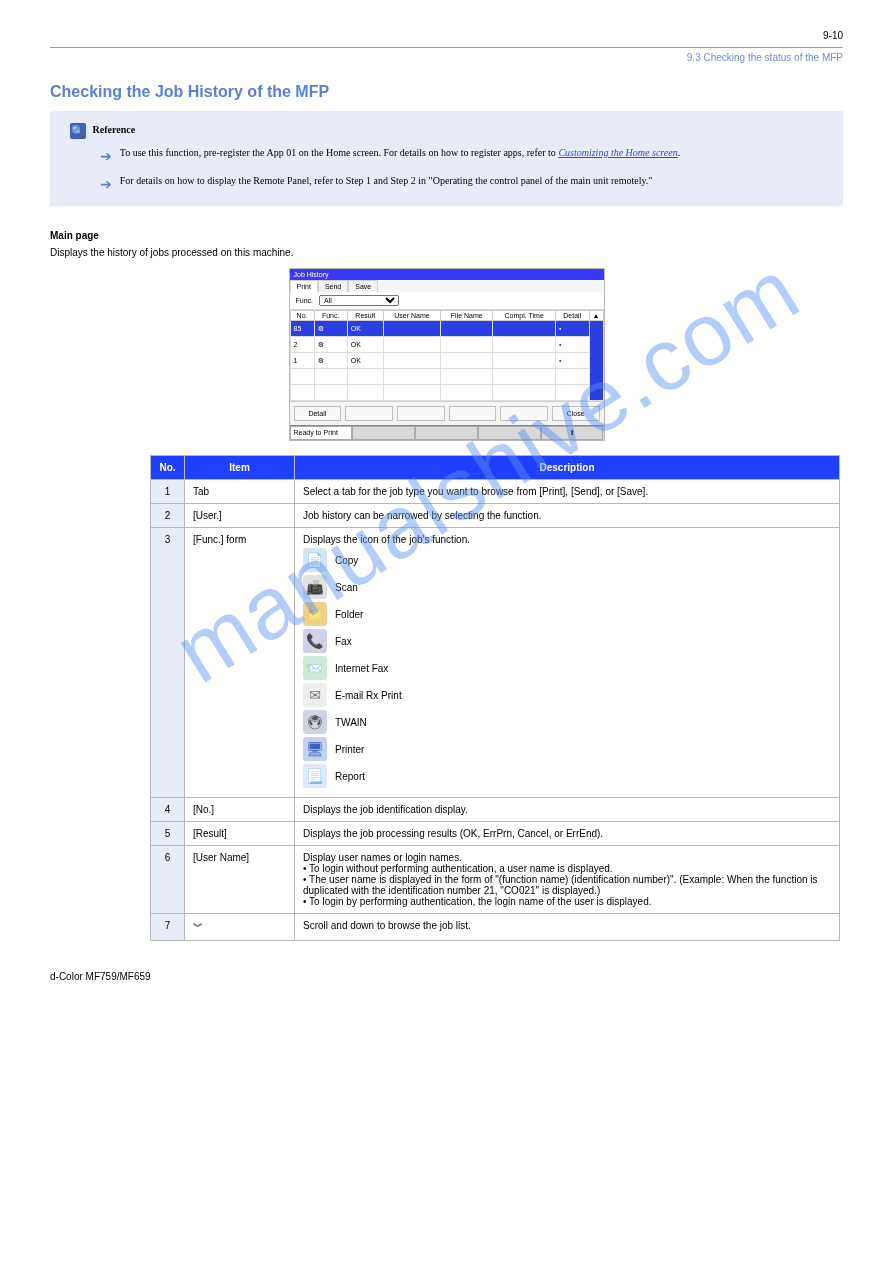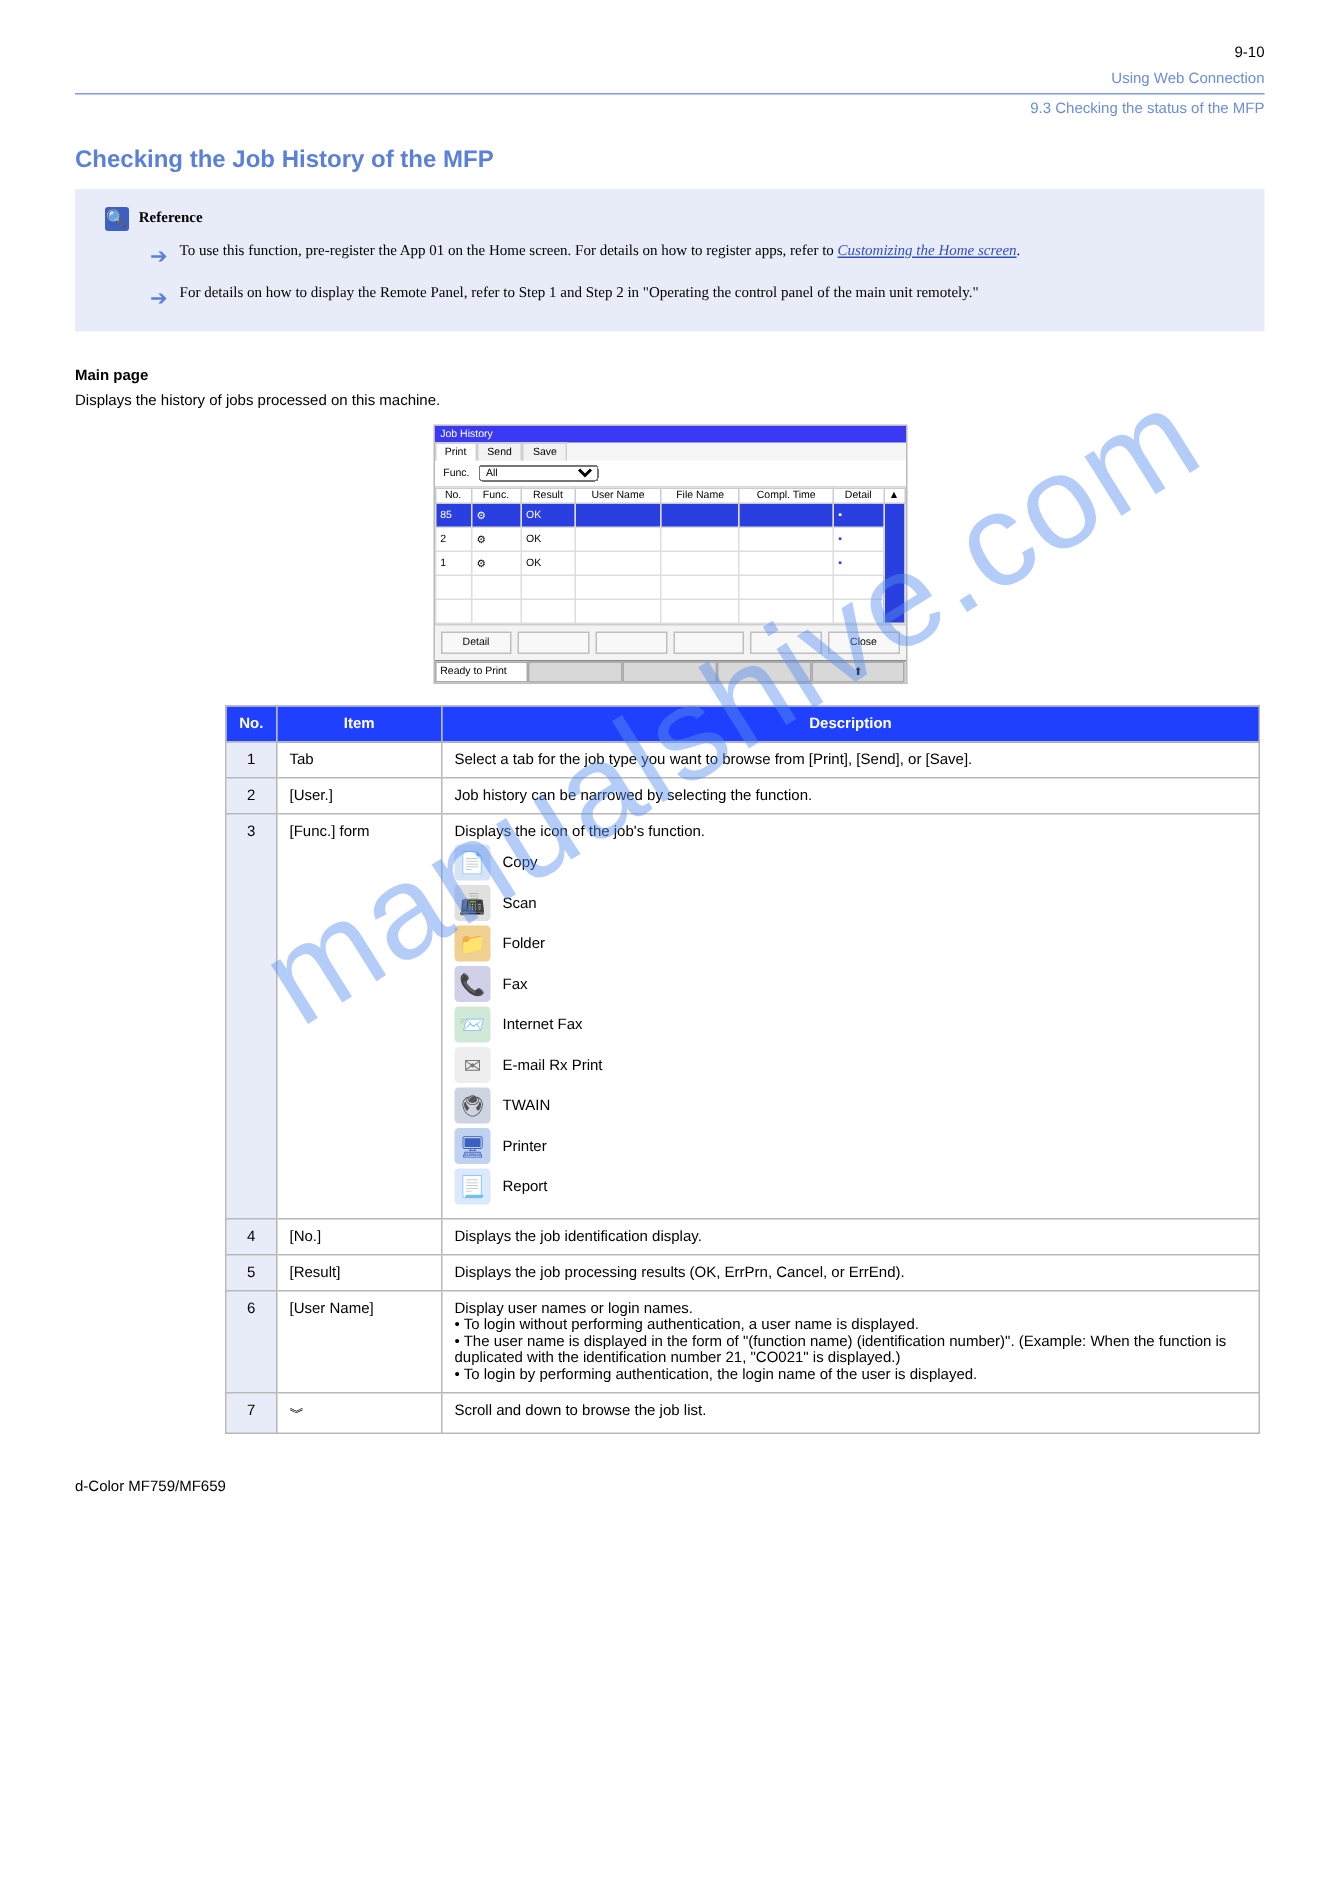--- a/index.html
+++ b/index.html
@@ -229,21 +229,20 @@
     user-select:none;
     font-weight:500;
     letter-spacing:2px;
   }
 </style>
 </head>
 <body>
 
 <div class="page">
   <div class="page-num">9-10</div>
-  <div class="header-text">Using Web Connection</div>
   <div class="header-line"></div>
   <div class="header-text" style="margin-top:-26px;">9.3 Checking the status of the MFP</div>
 
   <div class="section-title">Checking the Job History of the MFP</div>
 
   <div class="callout-box">
     <span class="callout-icon">🔍</span>
     <span class="callout-title">Reference</span>
     <div class="callout-body">
       <div class="arrow-row">

